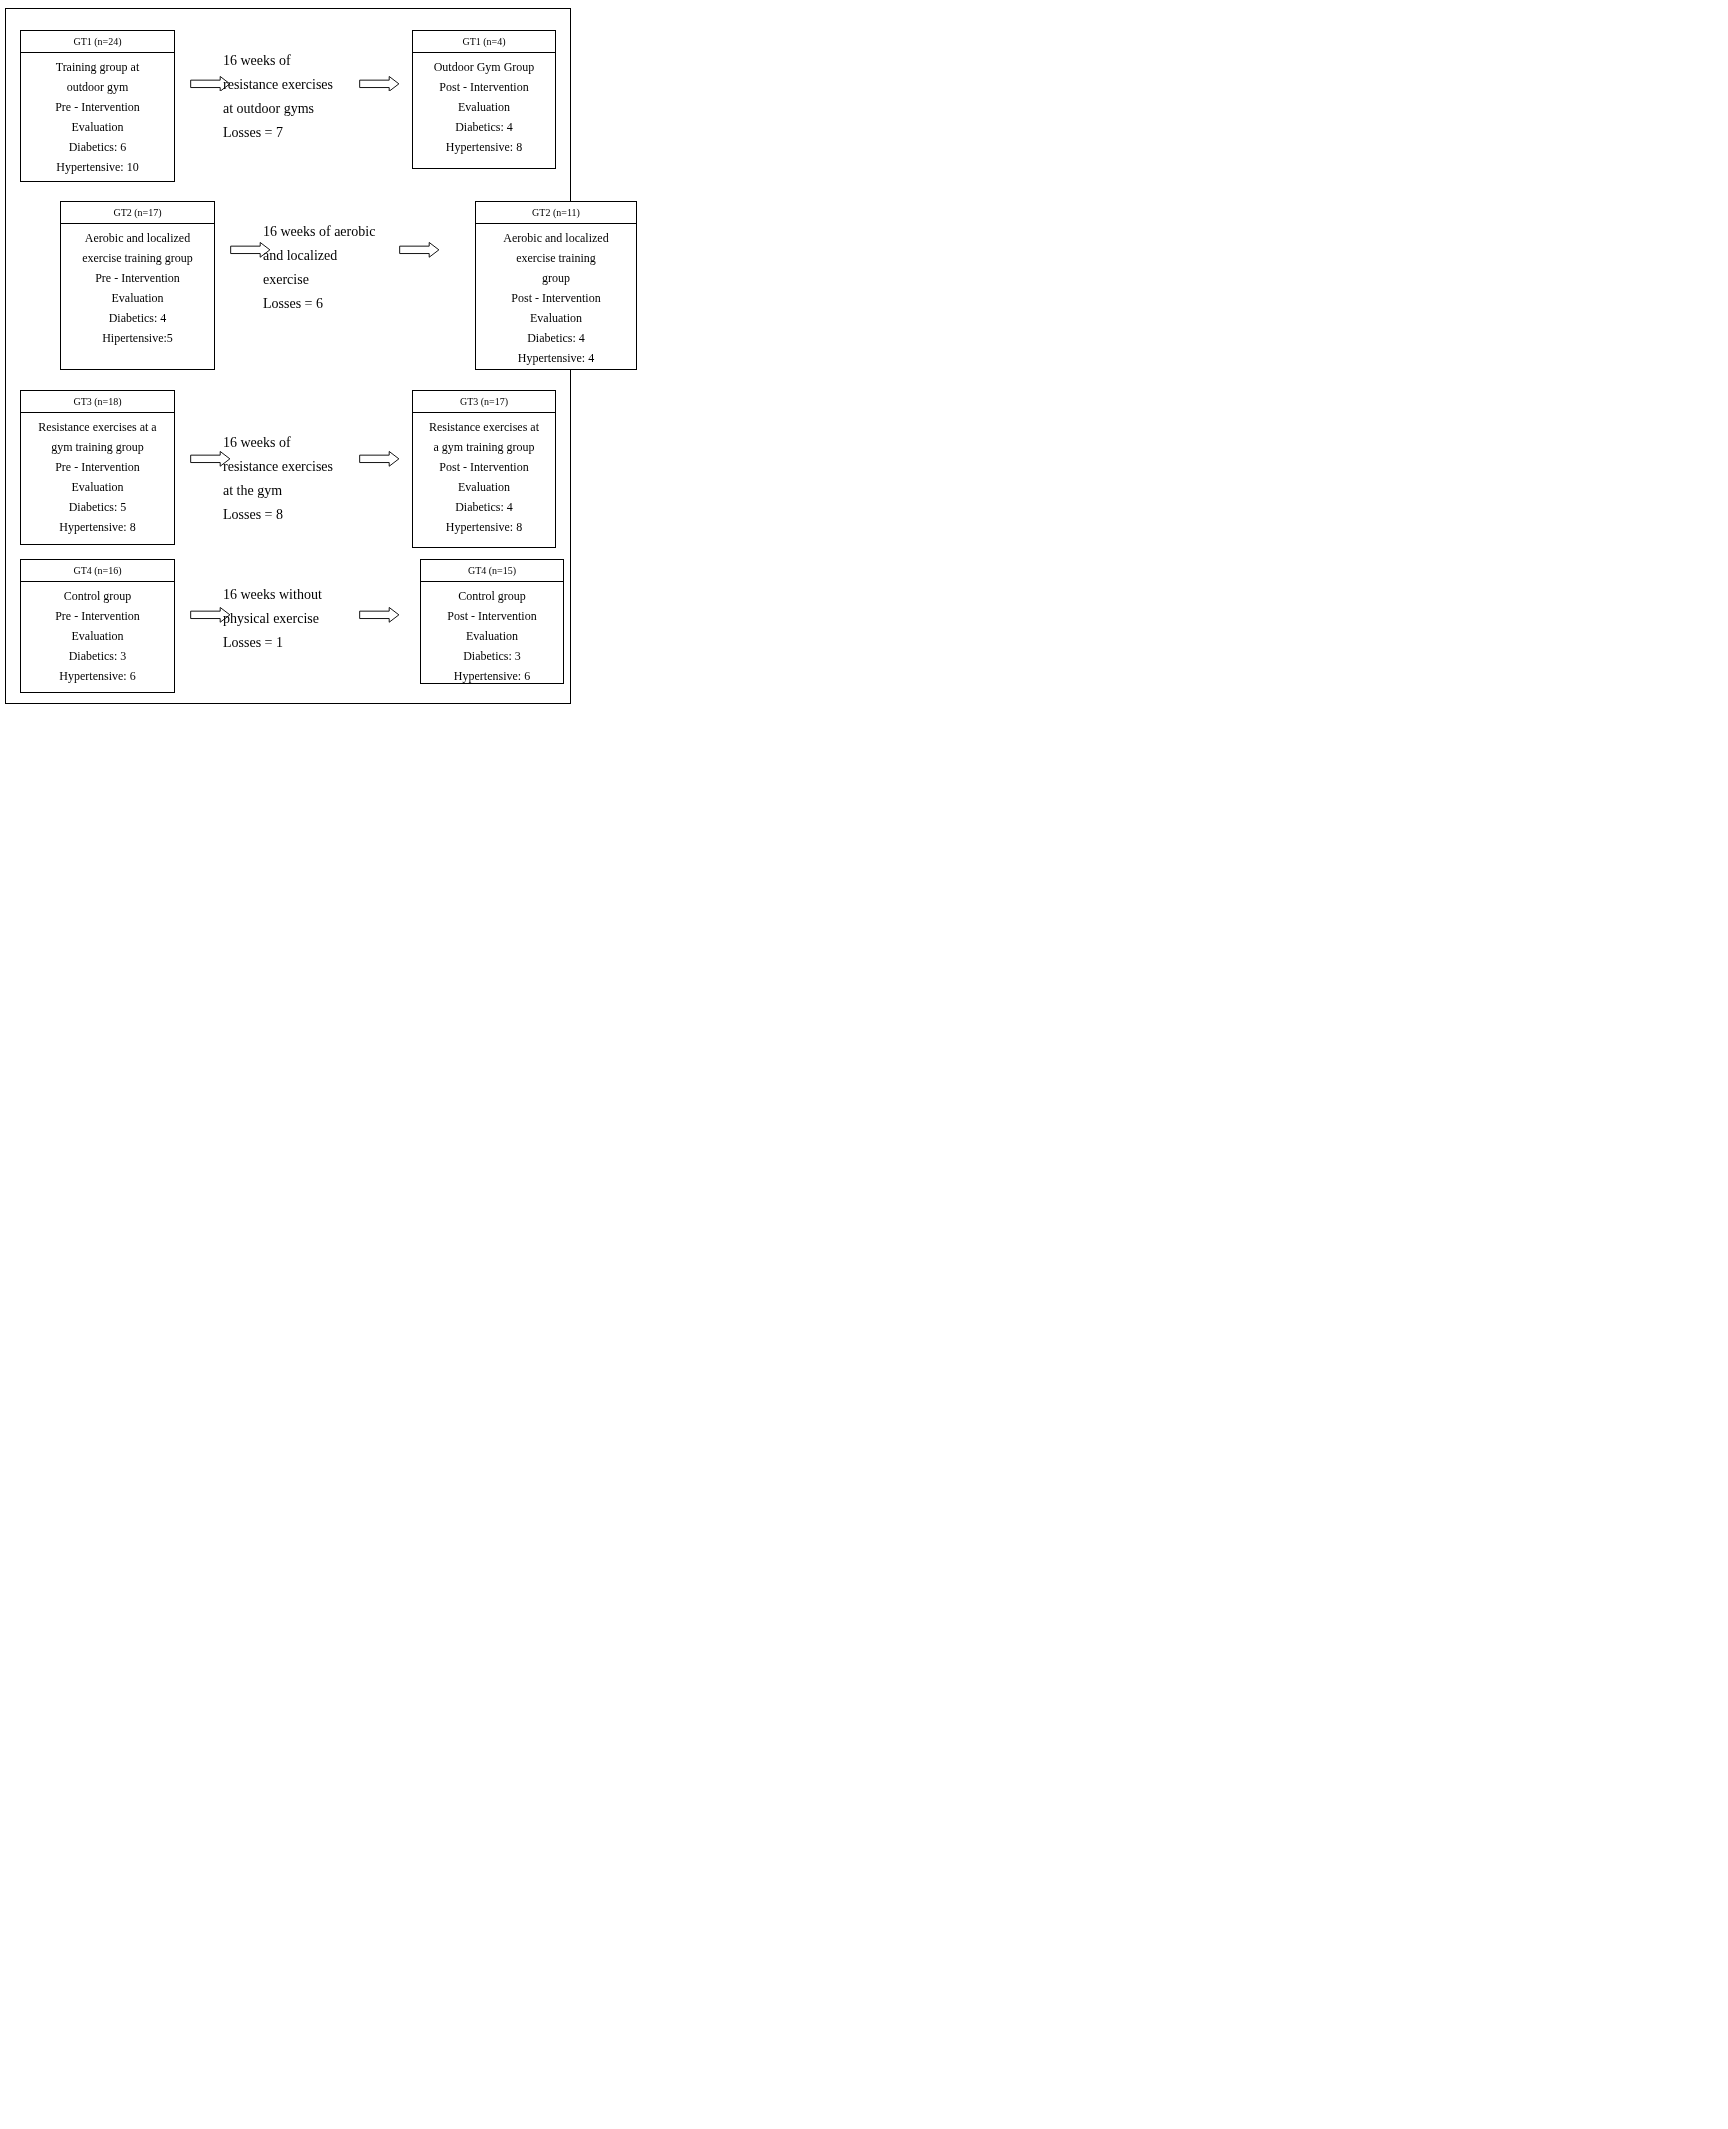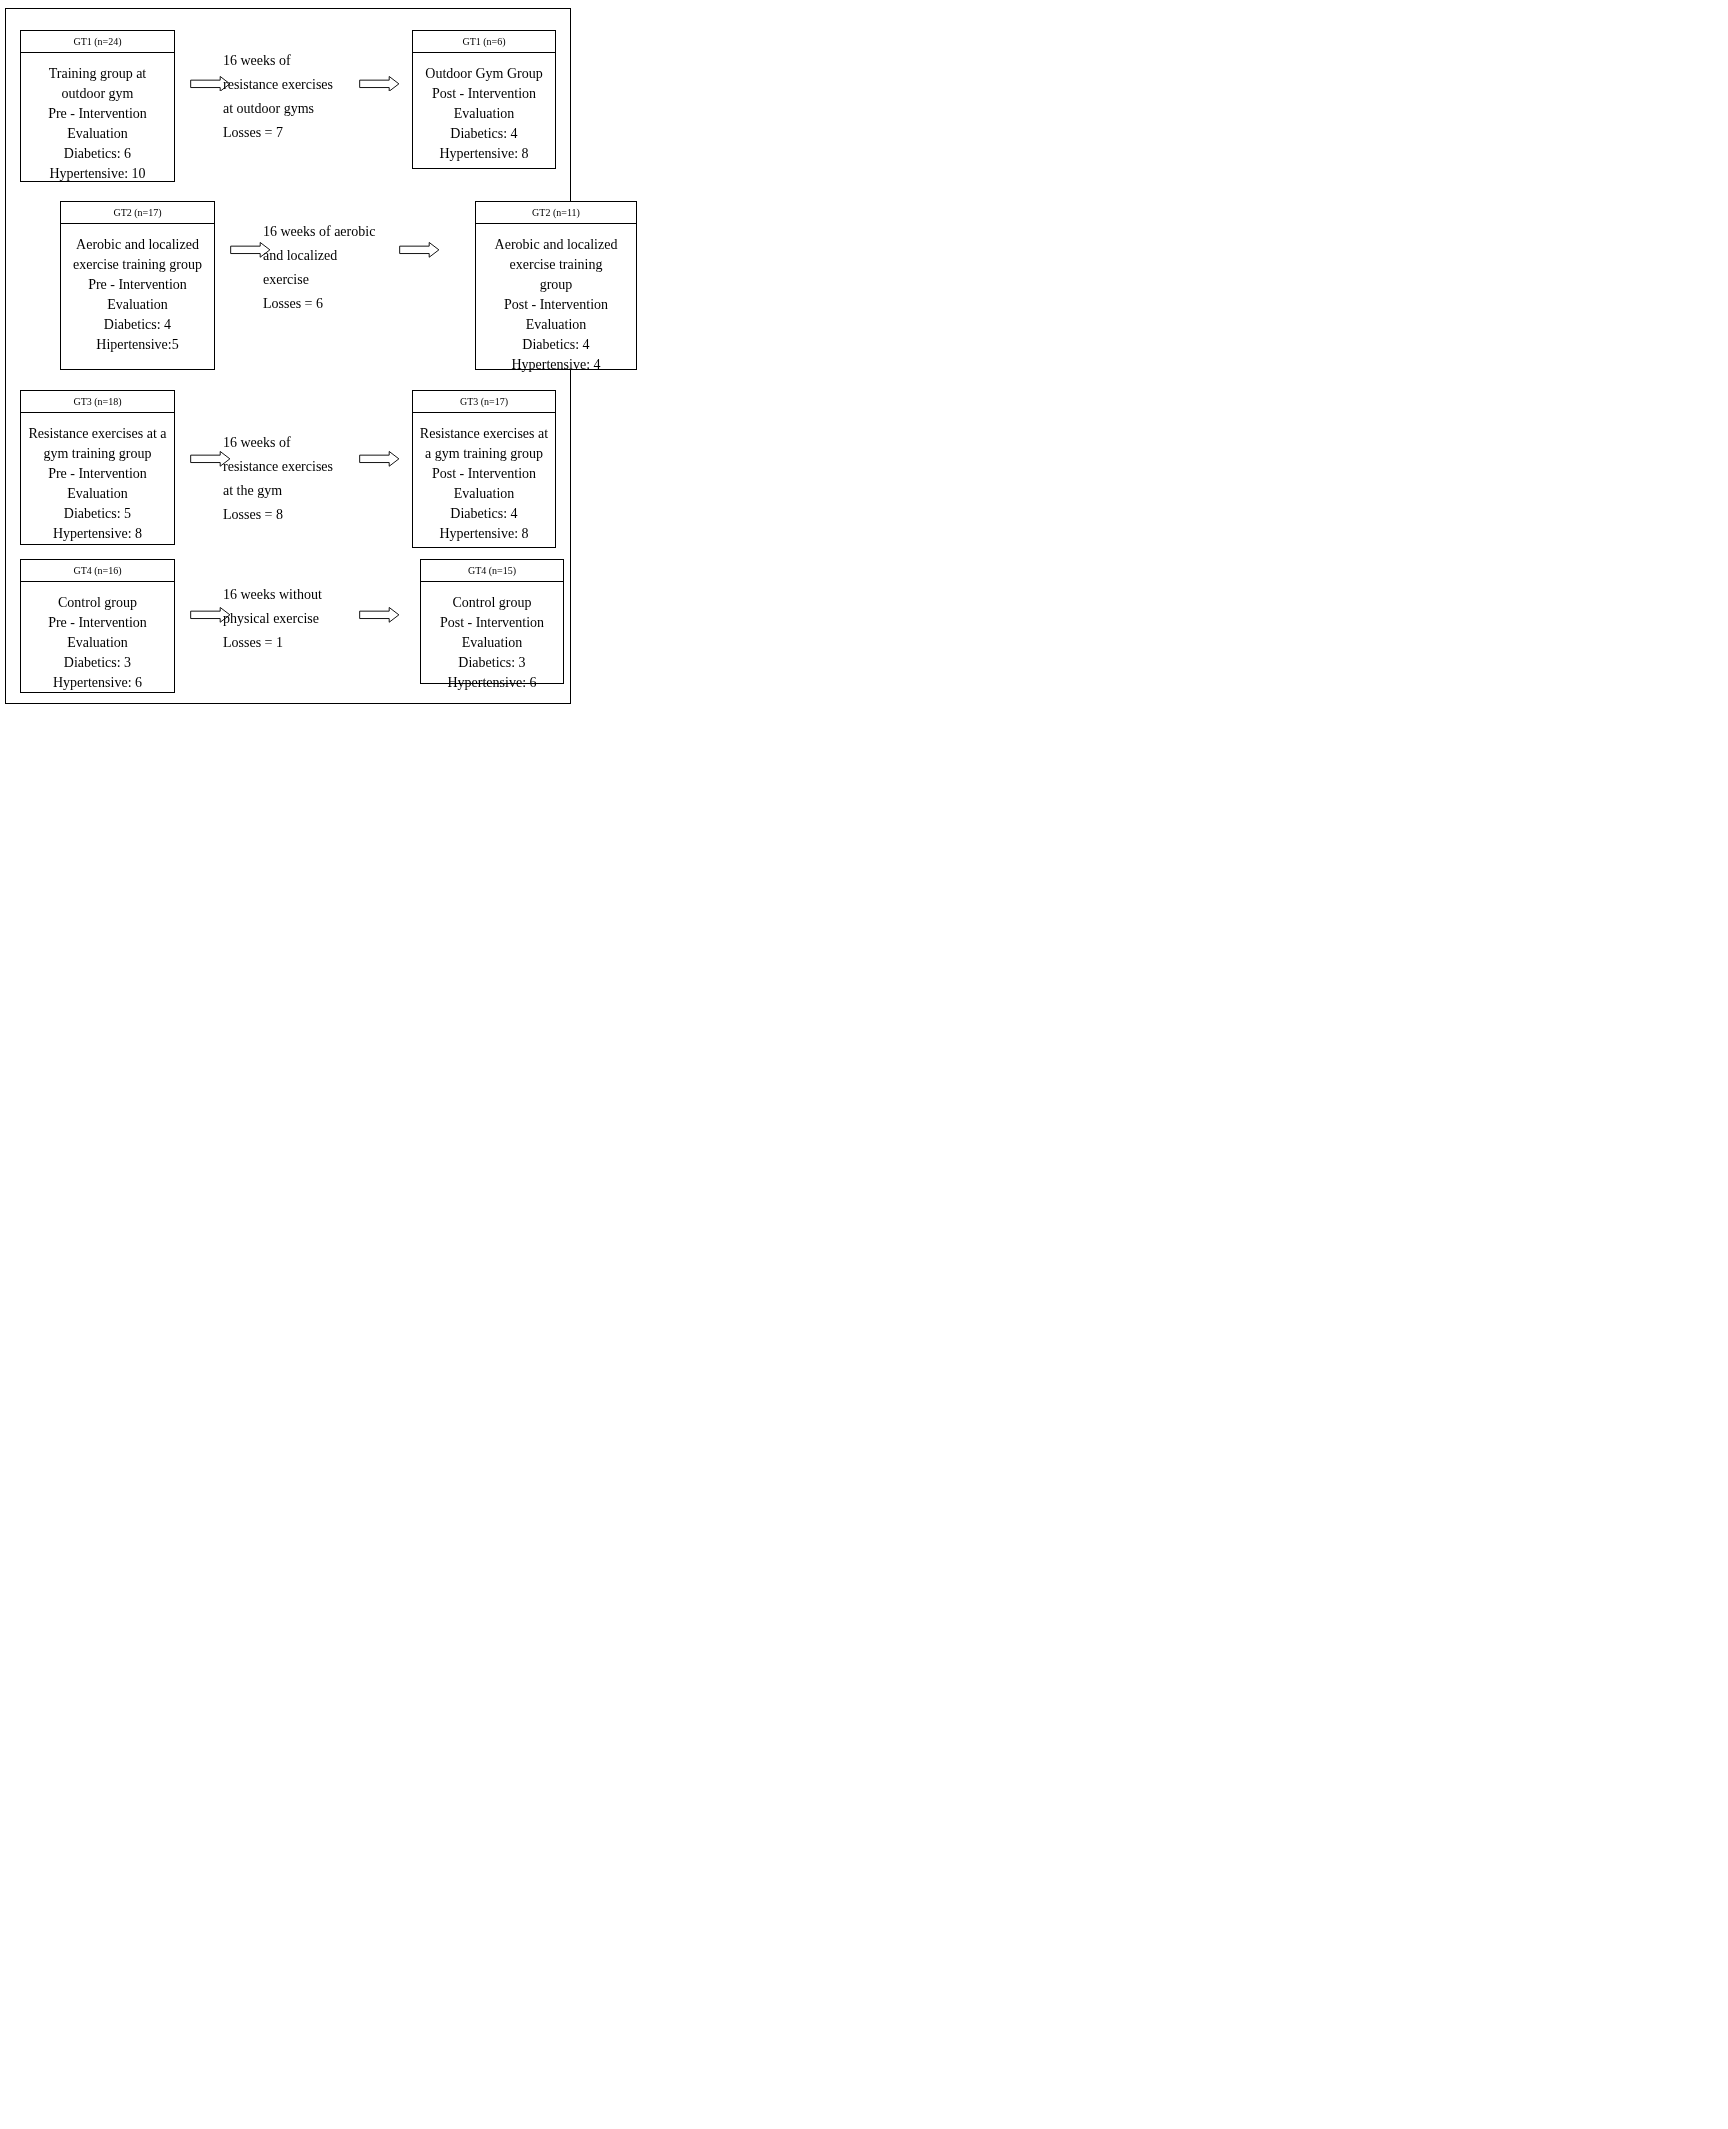--- a/index.html
+++ b/index.html
@@ -39,22 +39,22 @@
   }
   .box-title {
     height: 21px;
     line-height: 21px;
     border-bottom: 0.9px solid #000000;
     font-size: 10px;
     white-space: nowrap;
     overflow: hidden;
   }
   .box-body {
-    padding-top: 11px;
-    font-size: 14px;
+    padding-top: 4px;
+    font-size: 12px;
     line-height: 20px;
     white-space: pre-line;
     text-align: center;
   }
   .mid-text {
     position: absolute;
     font-size: 14px;
     line-height: 24px;
     white-space: pre-line;
     text-align: left;
@@ -84,21 +84,21 @@
       <polygon points="1,9 65,9 65,1 86,17 65,33 65,25 1,25" fill="#ffffff" stroke="#000000" stroke-width="2"></polygon>
     </svg>
     <div class="mid-text" style="left:223px;top:19px;width:143px;">16 weeks of
 resistance exercises
 at outdoor gyms
 Losses = 7</div>
     <svg class="arrow" style="left:359px;top:46px;" width="41" height="15.7" viewBox="0 0 88 34">
       <polygon points="1,9 65,9 65,1 86,17 65,33 65,25 1,25" fill="#ffffff" stroke="#000000" stroke-width="2"></polygon>
     </svg>
     <div class="gbox" style="left:412px;width:144px;height:139px;">
-      <div class="box-title">GT1 (n=6)</div>
+      <div class="box-title">GT1 (n=4)</div>
       <div class="box-body">Outdoor Gym Group
 Post - Intervention
 Evaluation
 Diabetics: 4
 Hypertensive: 8</div>
     </div>
   </div>
 
   <div class="row" style="top:201px;height:169px;margin-left:40px;">
     <div class="gbox" style="left:20px;width:155px;height:169px;">

